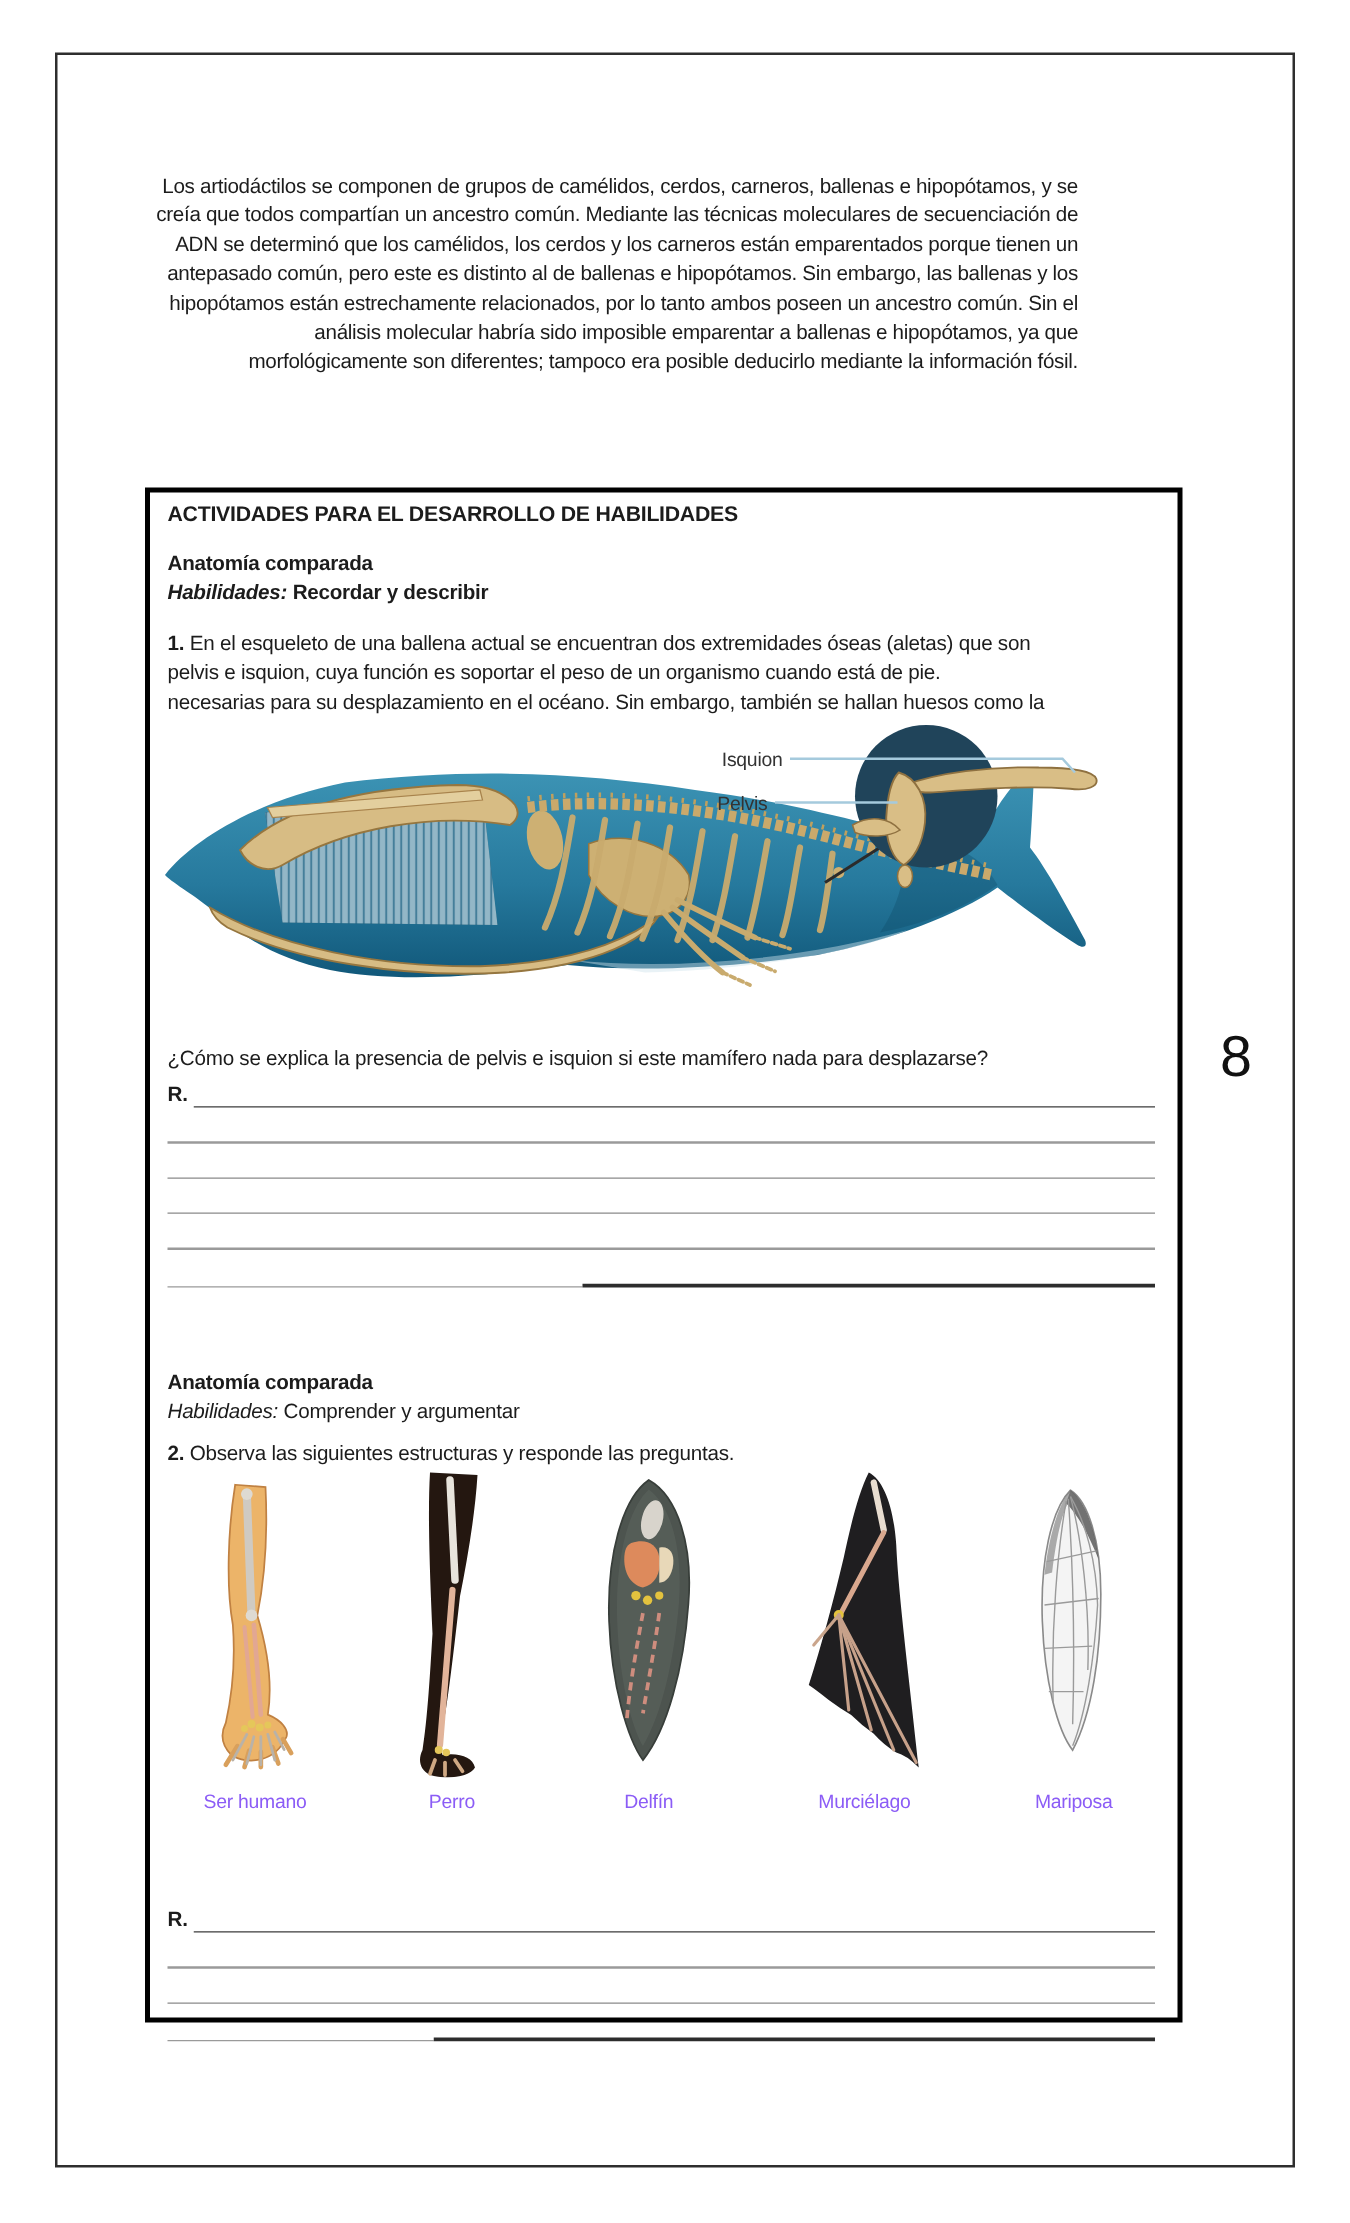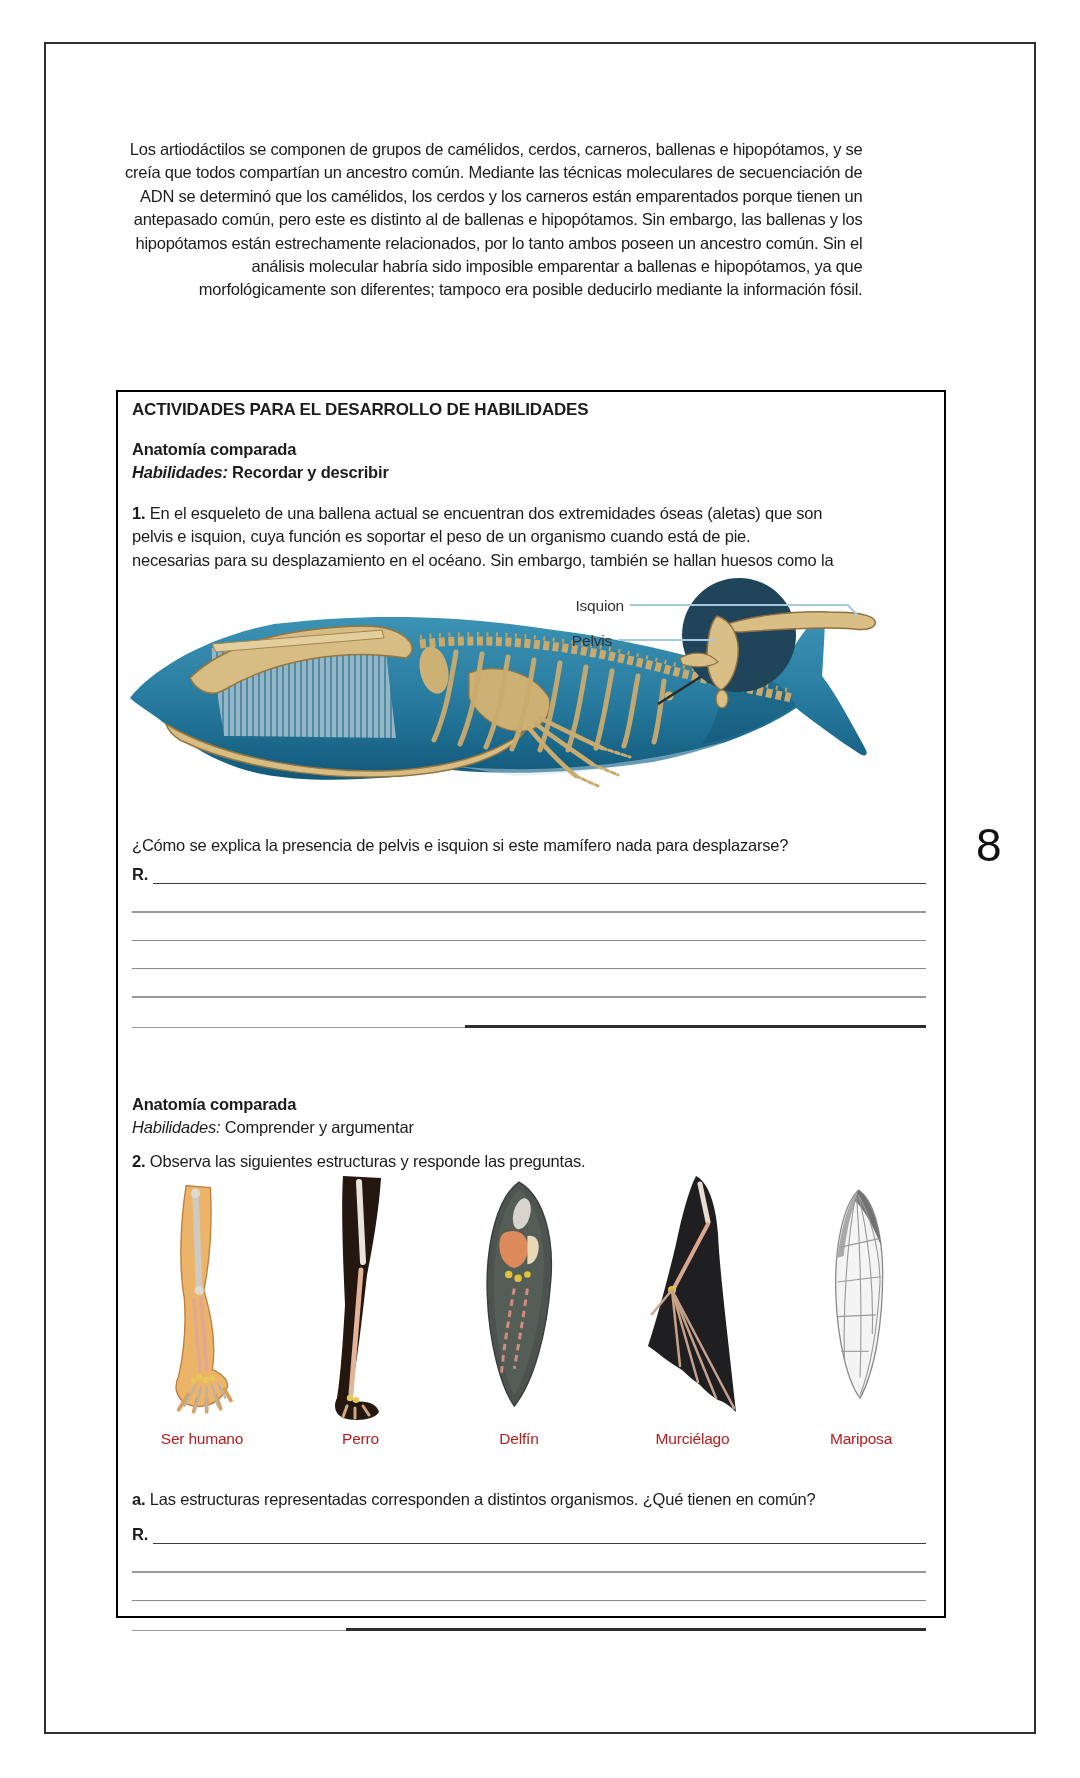--- a/index.html
+++ b/index.html
@@ -4,37 +4,37 @@
 <style>
   html,body{margin:0;padding:0;}
   body{
     width:1080px;height:1778px;background:#ffffff;position:relative;
     font-family:"Liberation Sans", sans-serif;color:#1c1c1c;
     -webkit-font-smoothing:antialiased;
   }
   .page-border{position:absolute;left:44px;top:42px;width:992px;height:1692px;border:2px solid #2e2e2e;box-sizing:border-box;}
   .intro{position:absolute;left:125px;top:138px;font-size:16.5px;line-height:23.4px;letter-spacing:-0.25px;white-space:nowrap;text-align:right;}
   .pagenum{position:absolute;left:976px;top:818px;font-size:46px;font-weight:400;color:#111;}
-  .abox{position:absolute;left:116px;top:390px;width:830px;height:1228px;border:2px solid #000000;box-sizing:border-box;font-size:16.5px;letter-spacing:-0.2px;}
+  .abox{position:absolute;left:116px;top:390px;width:830px;height:1228px;border:4px solid #000000;box-sizing:border-box;font-size:16.5px;letter-spacing:-0.2px;}
   .abox .blk{position:absolute;left:14px;right:14px;white-space:nowrap;}
   .b{font-weight:bold;}
   .i{font-style:italic;}
   .t-title{top:8px;font-weight:bold;font-size:17px;}
   .t-s1h{top:48px;font-weight:bold;}
   .t-s1s{top:71px;font-weight:bold;}
   .t-q1{top:110px;line-height:23.4px;}
   .t-sub1{top:444px;}
   .t-s2h{top:703px;font-weight:bold;}
   .t-s2s{top:726px;font-weight:normal;}
   .t-q2{top:760px;}
   .t-suba{top:1098px;}
   .whale-fig{position:absolute;left:6px;top:186px;width:760px;height:260px;}
   .limbs{position:absolute;left:14px;right:18px;top:778px;display:flex;justify-content:space-between;}
   .limb{text-align:center;}
-  .limb .lab{margin-top:6px;font-size:15.5px;color:#b91c1c;letter-spacing:-0.2px;}
+  .limb .lab{margin-top:6px;font-size:15.5px;color:#8b5cf6;letter-spacing:-0.2px;}
   .ans{position:absolute;left:14px;right:18px;}
   .ans1{top:466px;}
   .ans2{top:1126px;}
   .r-row{display:flex;align-items:flex-end;height:26px;}
   .r-row .uline{flex:1;border-bottom:1.6px solid #3d3d3d;margin-left:5px;}
   .ln{height:27px;}
   .g2{border-bottom:2px solid #9a9a9a;}
   .g1{border-bottom:1.5px solid #8a8a8a;}
   .split{display:flex;align-items:flex-end;}
   .split .l{border-bottom:1.5px solid #9a9a9a;height:27px;}
@@ -290,24 +290,20 @@
             <path d="M 48,110 L 98,104"></path>
             <path d="M 48,150 L 92,148"></path>
             <path d="M 52,190 L 84,190"></path>
         </g>
       </svg>
       <div class="lab">Mariposa</div>
     </div>
 
   </div>
 
-  <div class="blk t-suba">
-    <span class="b">a.</span>
-    <span>Las estructuras representadas corresponden a distintos organismos. ¿Qué tienen en común?</span>
-  </div>
 
   <div class="ans ans2">
     <div class="r-row">
         <span class="b">R.</span>
         <span class="uline"></span>
       </div>
     <div class="ln g2"></div>
     <div class="ln g1"></div>
     <div class="split">
         <div class="l w27"></div>

